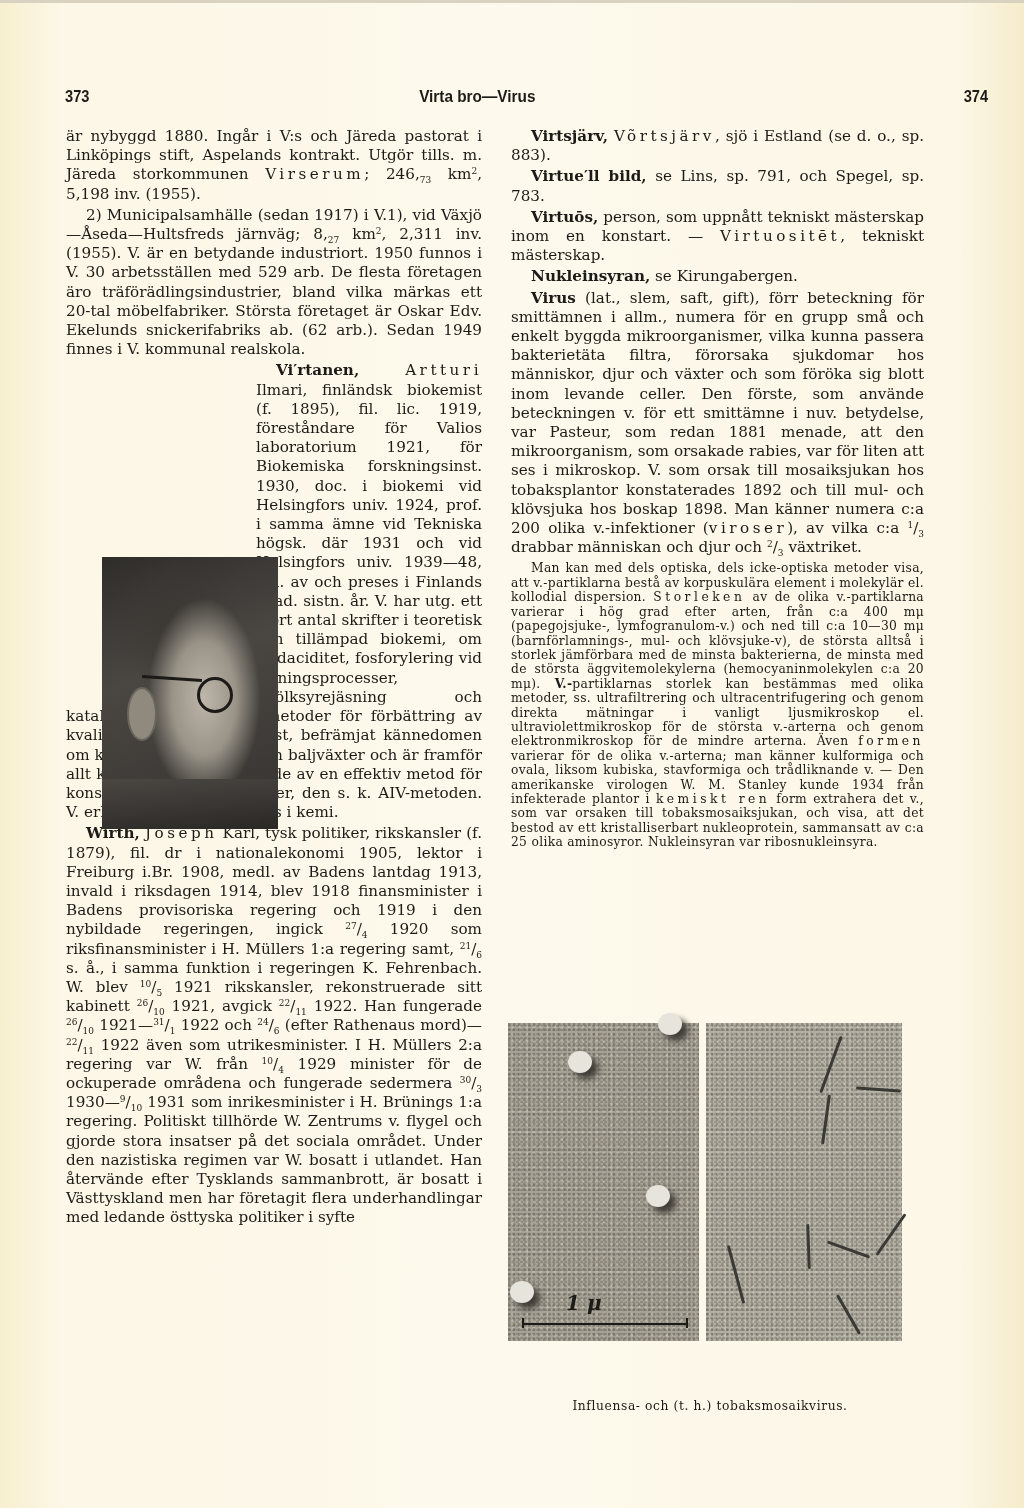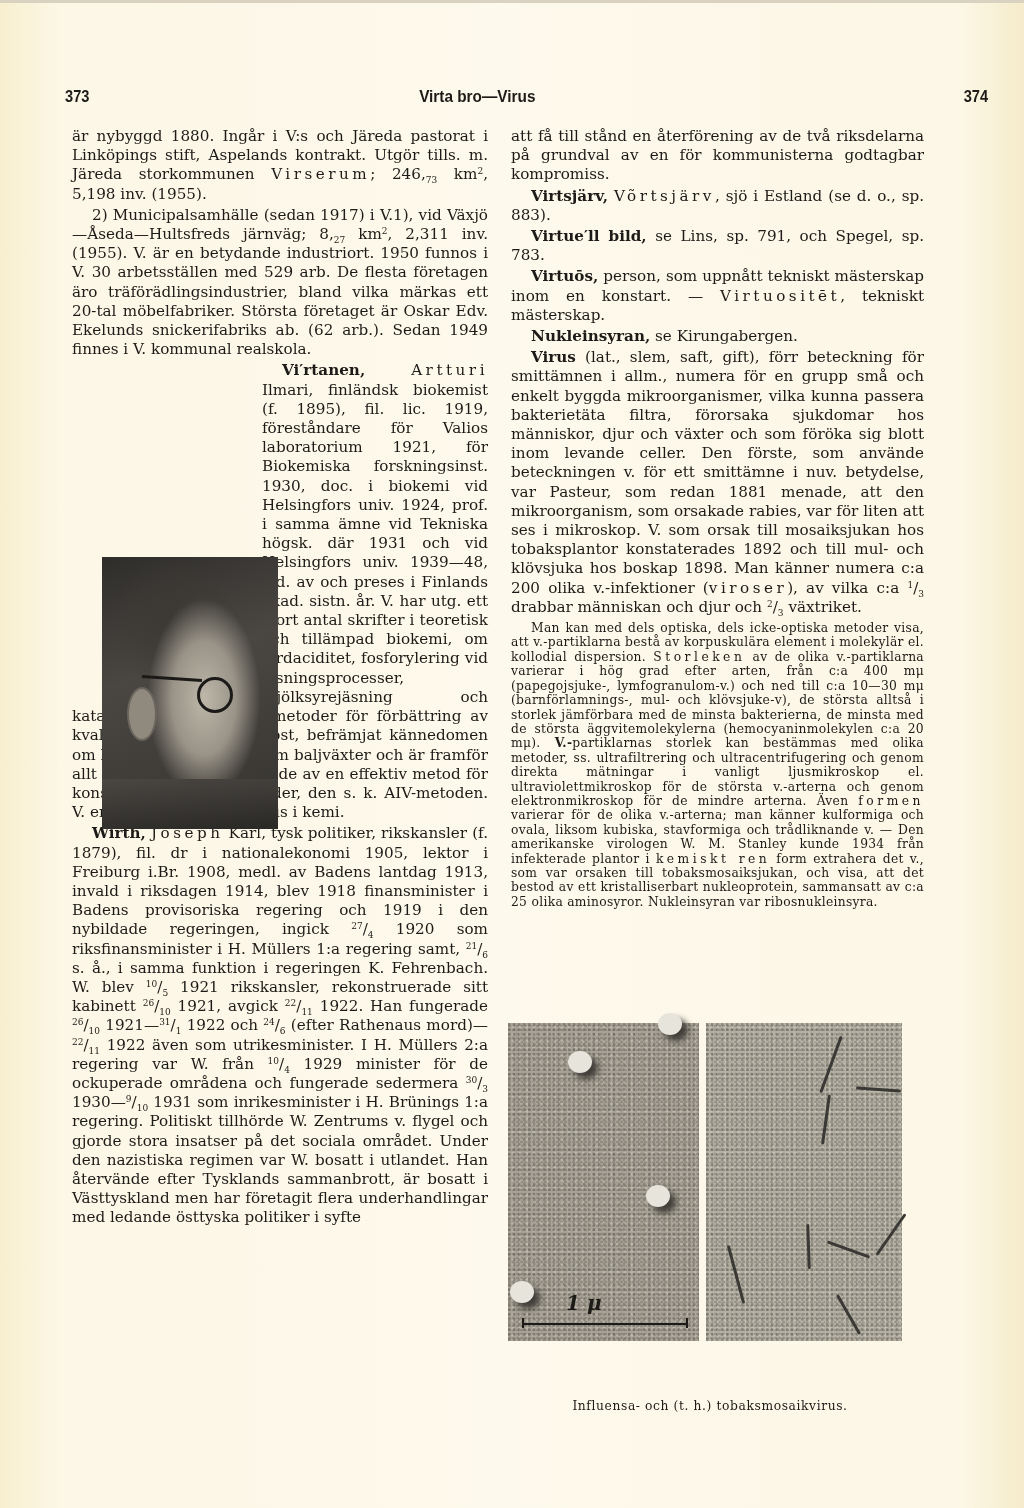--- a/index.html
+++ b/index.html
@@ -19,21 +19,21 @@
   .running-head {
     position:absolute; top:87px; left:65px; width:910px; height:24px;
     font-family:"Liberation Sans",sans-serif; font-weight:bold; font-size:17px;
     transform:scaleX(0.86); transform-origin:left top;
   }
   .pnum-left { position:absolute; left:0; top:0; }
   .head-title { position:absolute; left:415px; top:0; white-space:nowrap; transform:scaleX(1.05); }
   .pnum-right { position:absolute; left:1045px; top:0; }
 
   .col { position:absolute; font-size:15.2px; line-height:19.2px; text-align:justify; hyphens:none; }
-  .col-left { left:72px; top:127px; width:416px; }
+  .col-left { left:66px; top:127px; width:416px; }
   .col-right { left:511px; top:127px; width:413px; }
   .col p { margin:0 0 2px 0; text-indent:20px; }
   .col p.noindent { text-indent:0; }
   .lemma { font-weight:bold; }
   .sp { letter-spacing:3.5px; }
   sup { font-size:9px; line-height:0; vertical-align:5px; }
   sub { font-size:9px; line-height:0; }
   .small { font-size:12.3px; line-height:14.4px; margin-top:4px !important; letter-spacing:0.3px; }
 
   .portrait {
@@ -113,21 +113,20 @@
   </div>
 
   <div class="portrait" style="position:absolute; left:102px; top:557px; margin:0; float:none;" title="Porträtt av A. I. Virtanen">
     <div class="ear"></div>
     <div class="glasses-arm"></div>
     <div class="glasses"></div>
     <div class="collar"></div>
   </div>
 
   <div class="col col-right">
-    <p class="noindent">att få till stånd en återförening av de två riksdelarna på grundval av en för kommunisterna godtagbar kompromiss.</p>
 
     <p><span class="lemma">Virtsjärv,</span> <span class="sp">Võrtsjärv</span><span>, sjö i Estland (se d. o., sp. 883).</span></p>
 
     <p><span class="lemma">Virtue′ll bild,</span><span> se Lins, sp. 791, och Spegel, sp. 783.</span></p>
 
     <p><span class="lemma">Virtuōs,</span><span> person, som uppnått tekniskt mästerskap inom en konstart. — </span><span class="sp">Virtuositēt</span><span>, tekniskt mästerskap.</span></p>
 
 
     <p><span class="lemma">Nukleinsyran,</span><span> se Kirungabergen.</span></p>
 

